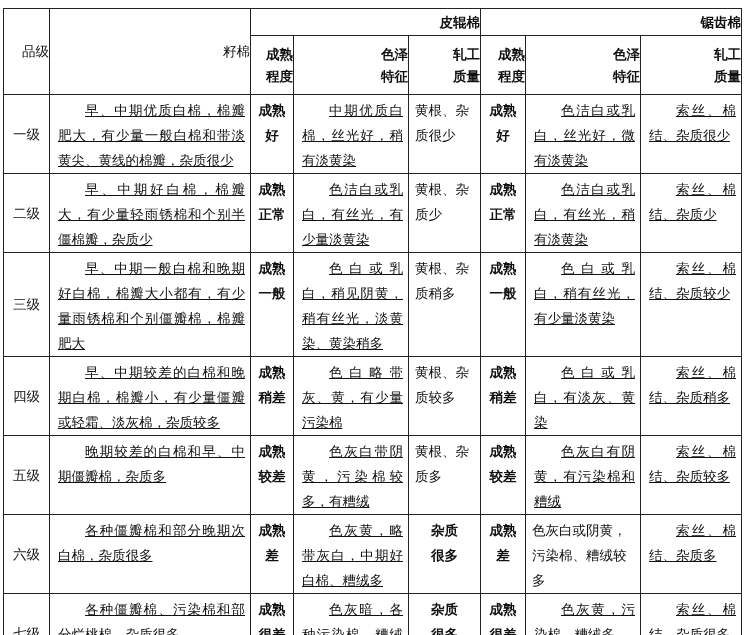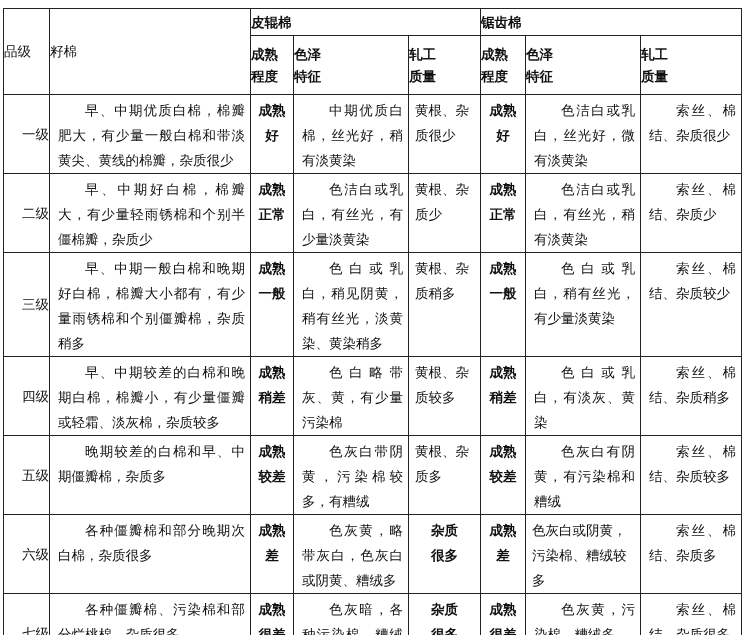--- a/index.html
+++ b/index.html
@@ -2,26 +2,26 @@
 <html><head>
 <meta charset="utf-8">
 <style>
   html, body { margin: 0; padding: 0; background: #ffffff; }
   body { width: 748px; height: 635px; position: relative; overflow: hidden;
          font-family: "DejaVu Sans", "Liberation Sans", sans-serif; color: #111; }
   table { position: absolute; left: 3px; top: 8px; border-collapse: collapse;
           table-layout: fixed; width: 738px; }
   td, th { border: 1.4px solid #222; font-weight: normal; font-size: 13.5px;
            line-height: 25px; vertical-align: top; padding: 0; }
-  th { text-align: left; vertical-align: middle; }
+  th { text-align: right; vertical-align: middle; }
   .grp { height: 26px; font-weight: bold; }
   .sub { height: 58px; line-height: 22px; }
-  .grade { text-align: right; vertical-align: middle; }
+  .grade { text-align: center; vertical-align: middle; }
   .desc { padding: 3px 5px 0 8px; text-align: justify; }
-  .ind { text-indent: 2em; }
+  .ind { text-indent: 2em; text-decoration: underline; }
   .ctr { text-align: center; padding-top: 3px; }
   .lft { padding: 3px 4px 0 6px; margin-top: 10px; }
   .nowrap-pre { white-space: pre-line; font-weight: bold; }
 </style>
 </head>
 <body>
 
 <table>
   <colgroup>
     <col style="width:46px">
@@ -75,21 +75,21 @@
 正常</td>
       <td class="desc ind">色洁白或乳白，有丝光，有少量淡黄染</td>
       <td class="lft">黄根、杂质少</td>
       <td class="ctr nowrap-pre">成熟
 正常</td>
       <td class="desc ind">色洁白或乳白，有丝光，稍有淡黄染</td>
       <td class="desc ind">索丝、棉结、杂质少</td>
     </tr>
     <tr style="height:99px">
       <td class="grade">三级</td>
-      <td class="desc ind">早、中期一般白棉和晚期好白棉，棉瓣大小都有，有少量雨锈棉和个别僵瓣棉，杂质稍多</td>
+      <td class="desc ind">早、中期一般白棉和晚期好白棉，棉瓣大小都有，有少量雨锈棉和个别僵瓣棉，棉瓣肥大</td>
       <td class="ctr nowrap-pre">成熟
 一般</td>
       <td class="desc ind">色白或乳白，稍见阴黄，稍有丝光，淡黄染、黄染稍多</td>
       <td class="lft">黄根、杂质稍多</td>
       <td class="ctr nowrap-pre">成熟
 一般</td>
       <td class="desc ind">色白或乳白，稍有丝光，有少量淡黄染</td>
       <td class="desc ind">索丝、棉结、杂质较少</td>
     </tr>
     <tr style="height:71px">
@@ -114,21 +114,21 @@
       <td class="ctr nowrap-pre">成熟
 较差</td>
       <td class="desc ind">色灰白有阴黄，有污染棉和糟绒</td>
       <td class="desc ind">索丝、棉结、杂质较多</td>
     </tr>
     <tr style="height:69px">
       <td class="grade">六级</td>
       <td class="desc ind">各种僵瓣棉和部分晚期次白棉，杂质很多</td>
       <td class="ctr nowrap-pre">成熟
 差</td>
-      <td class="desc ind">色灰黄，略带灰白，色灰白或阴黄、糟绒多</td>
+      <td class="desc ind">色灰黄，略带灰白，中期好白棉、糟绒多</td>
       <td class="ctr nowrap-pre">杂质
 很多</td>
       <td class="ctr nowrap-pre">成熟
 差</td>
       <td class="lft">色灰白或阴黄，污染棉、糟绒较多</td>
       <td class="desc ind">索丝、棉结、杂质多</td>
     </tr>
     <tr style="height:74px">
       <td class="grade">七级</td>
       <td class="desc ind">各种僵瓣棉、污染棉和部分烂桃棉，杂质很多</td>

